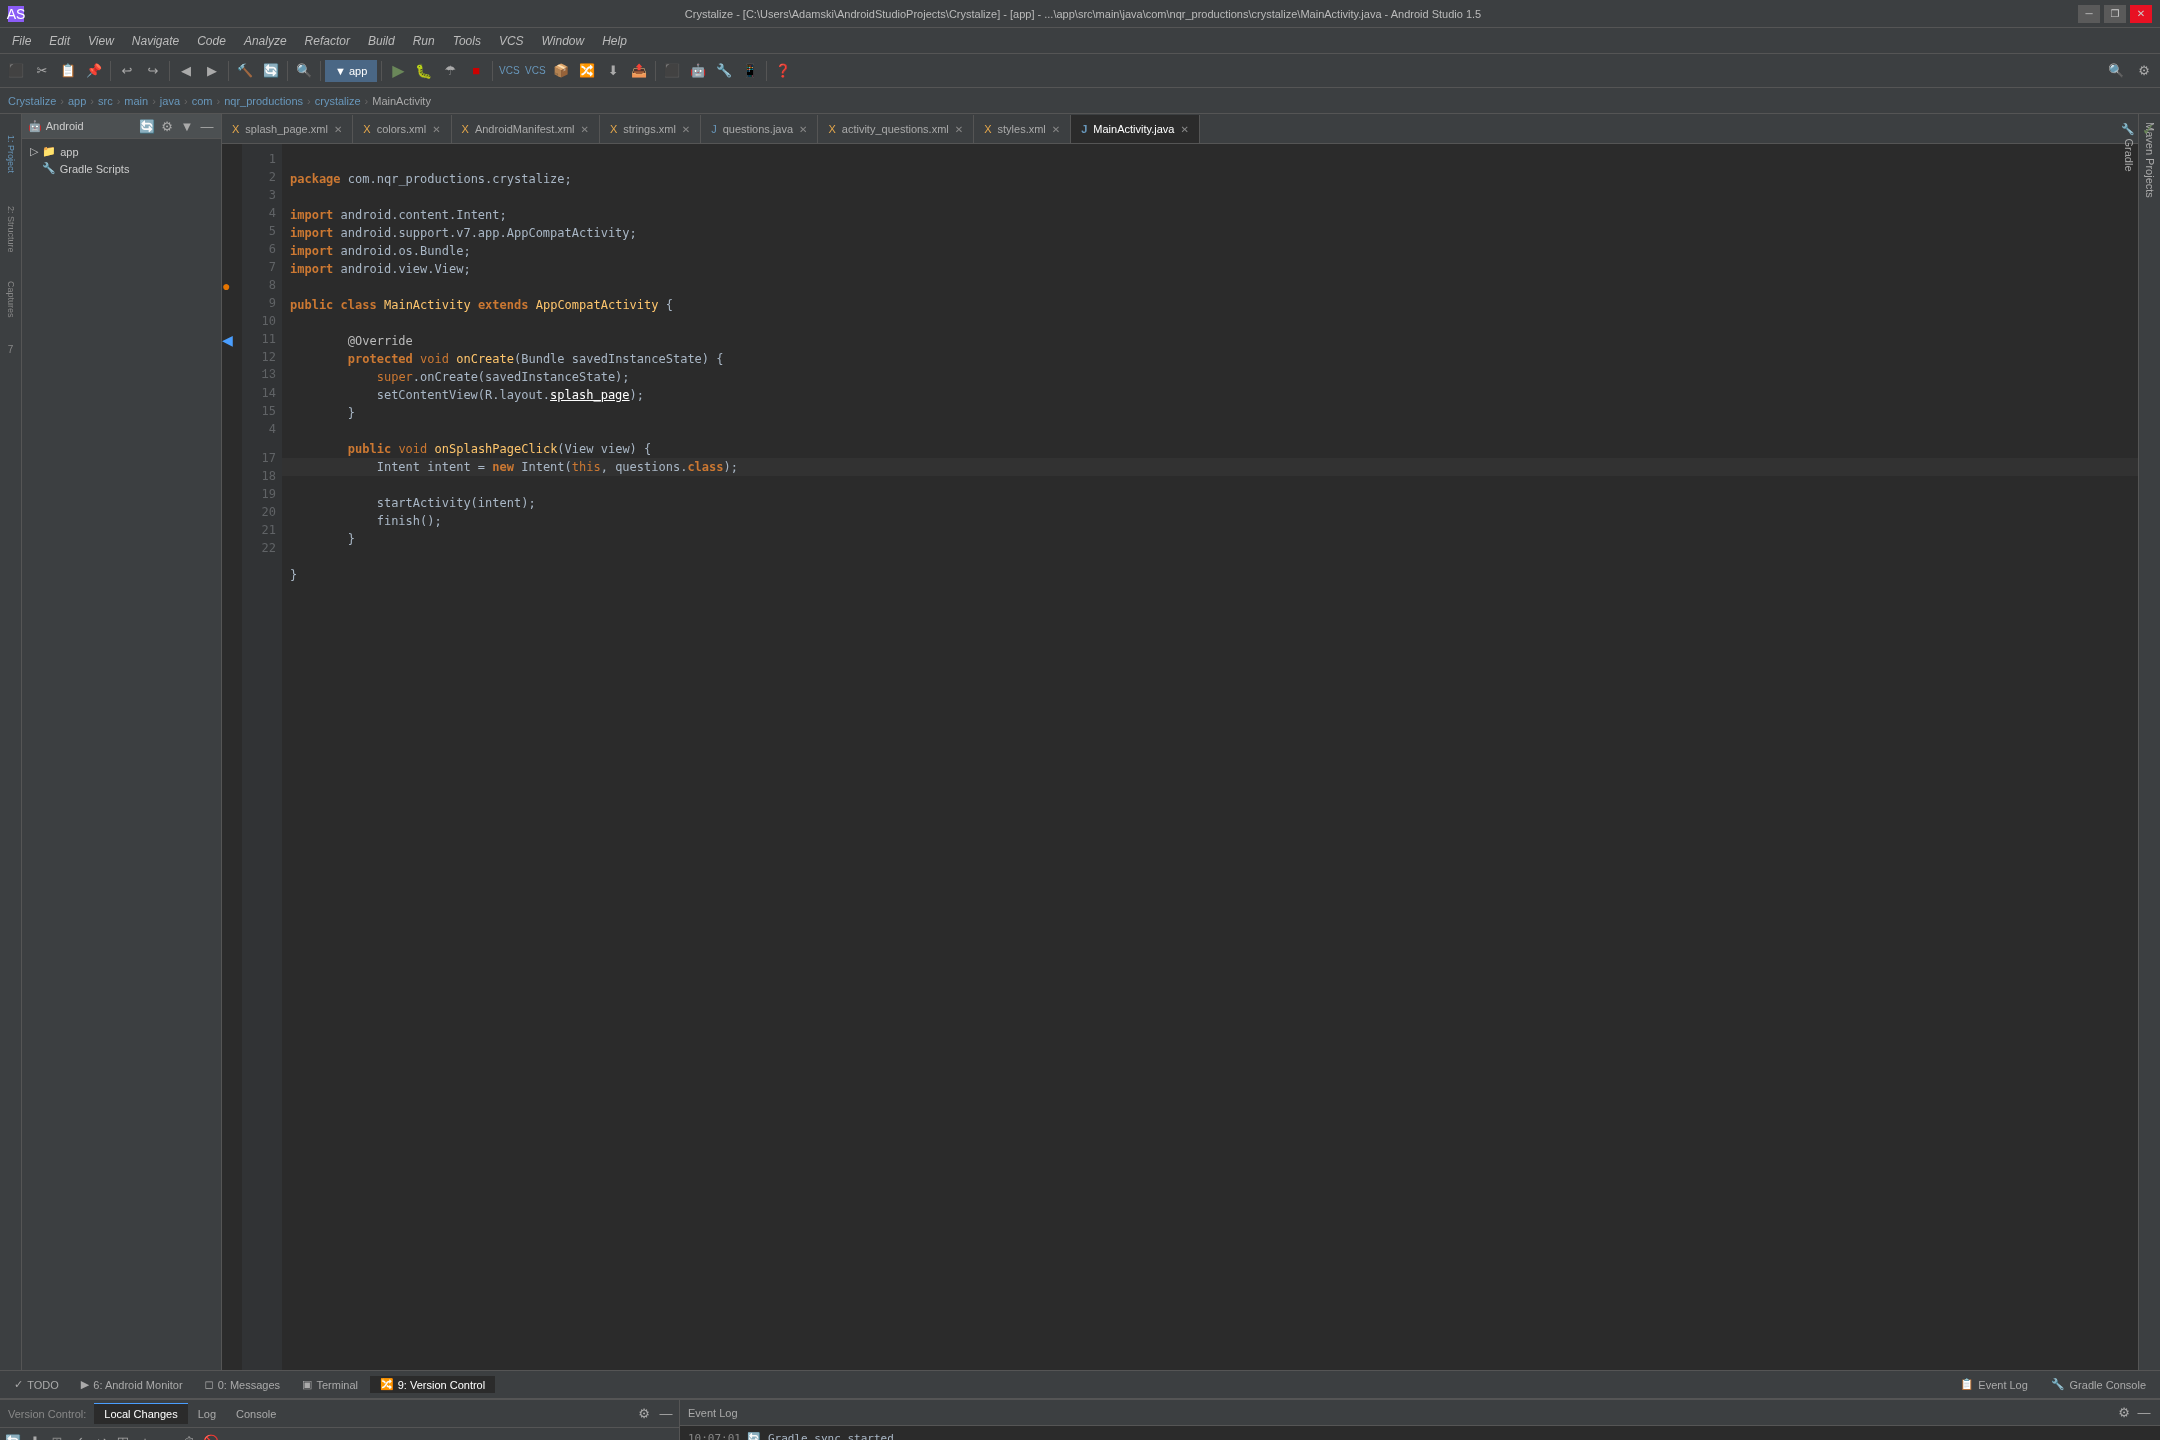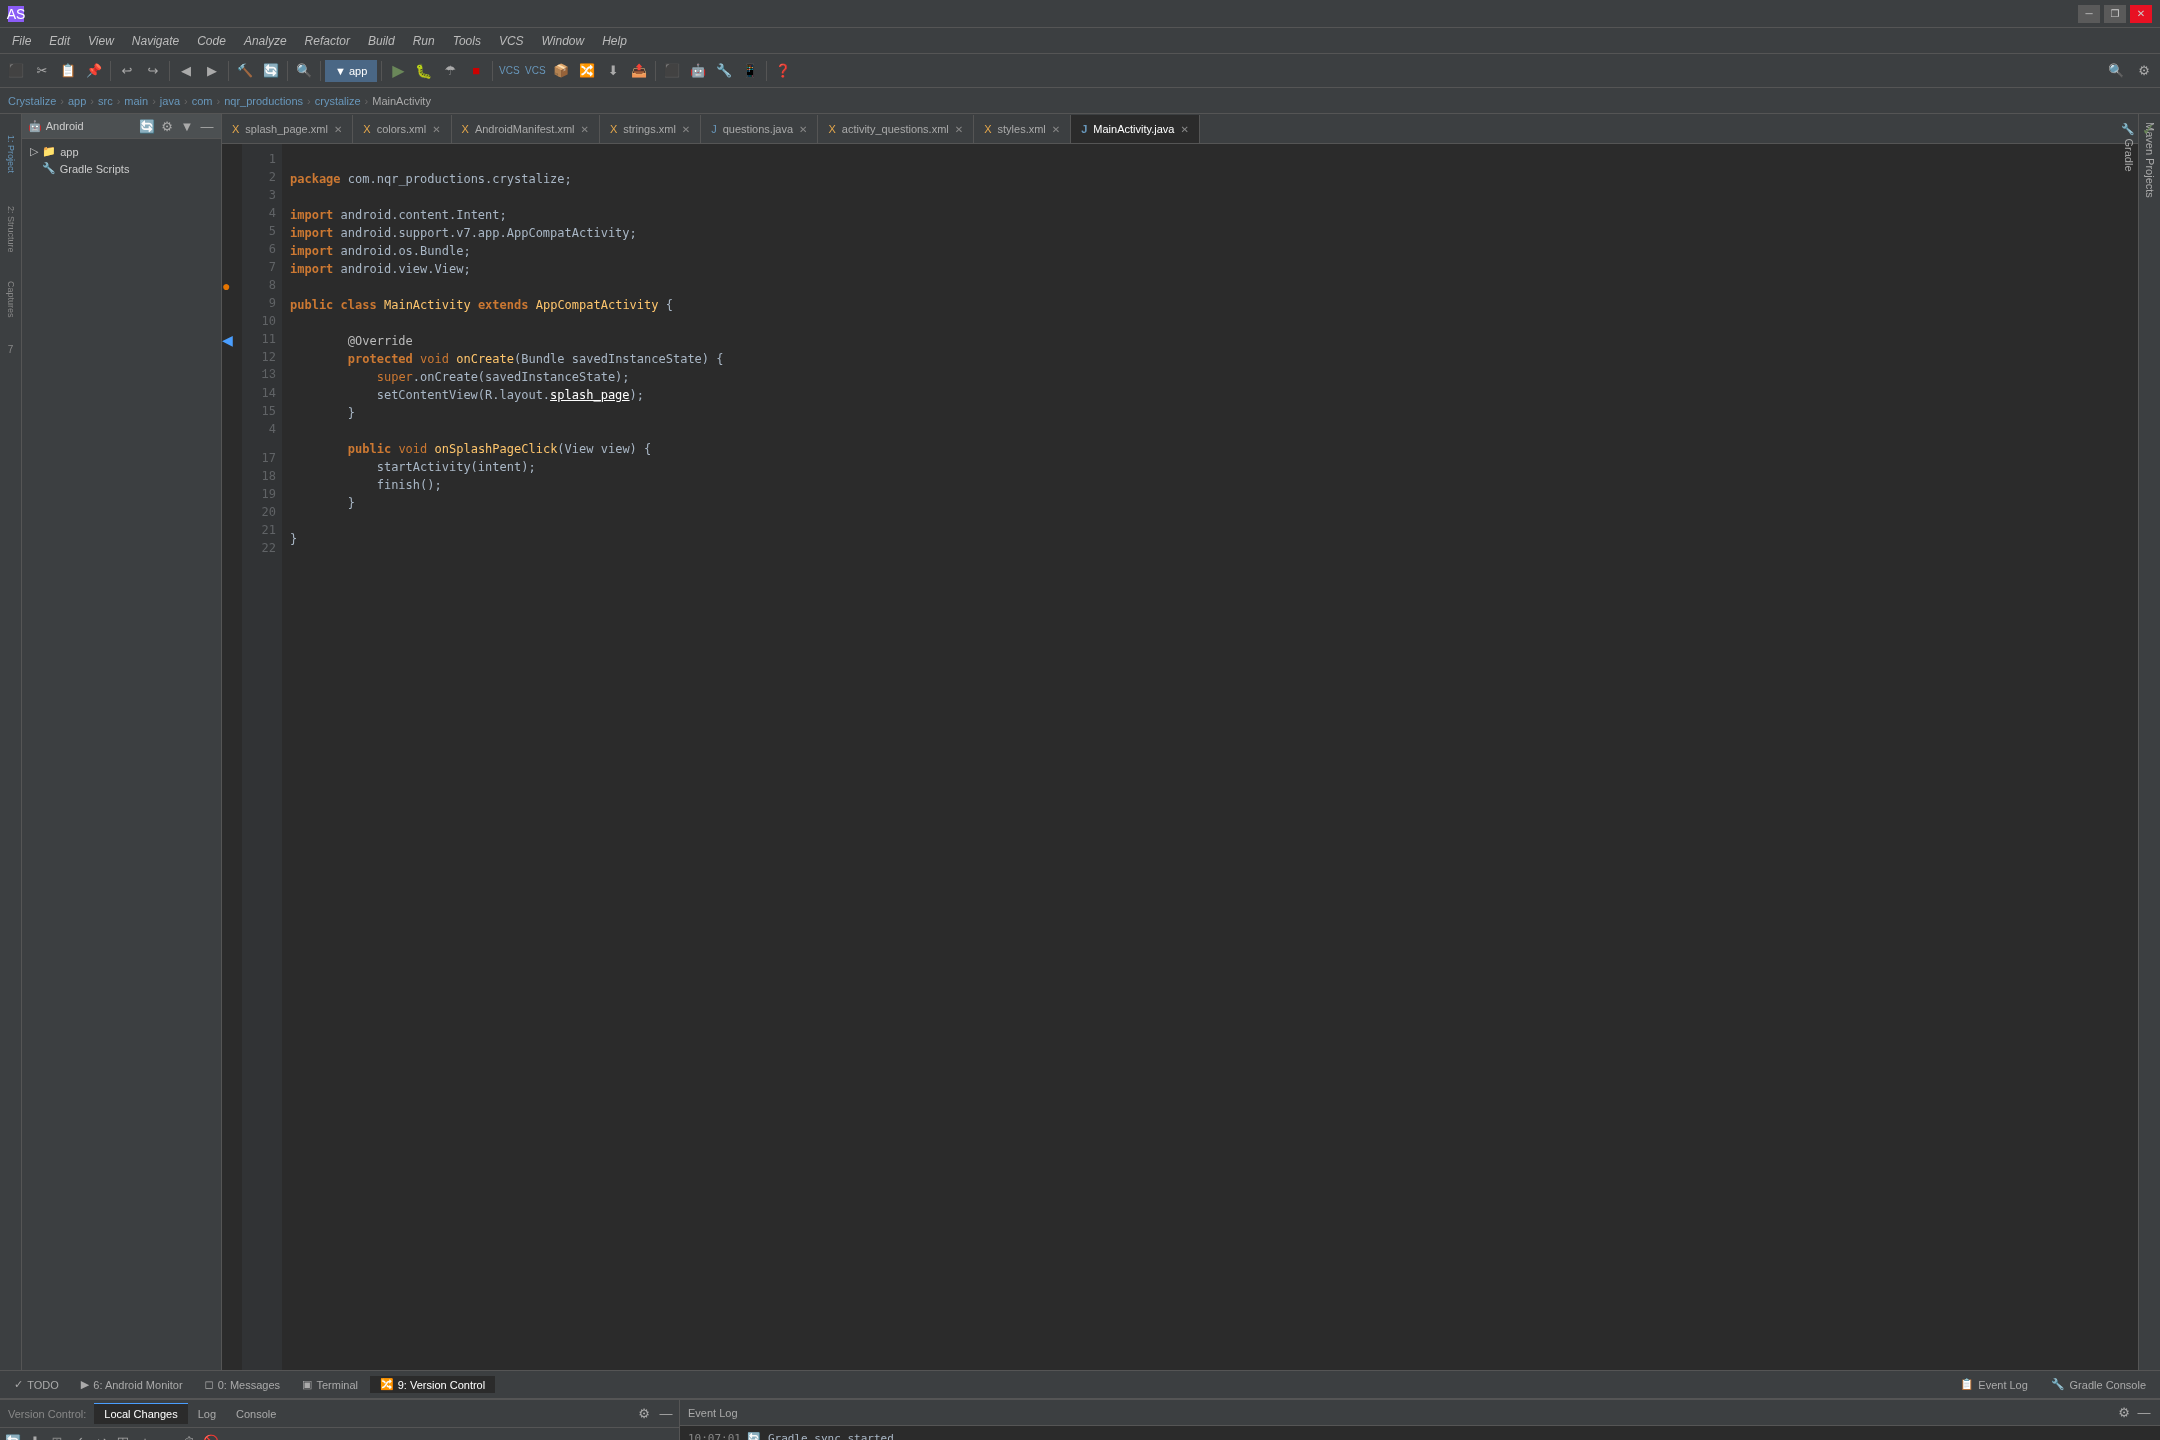--- a/index.html
+++ b/index.html
@@ -97,20 +97,21 @@
     #maven-side { width: 22px; background: #3c3f41; border-left: 1px solid #555; writing-mode: vertical-rl; font-size: 11px; color: #aaa; display: flex; flex-direction: column; }
     .maven-label { padding: 8px 4px; cursor: pointer; color: #aaa; }
   </style>
 </head>
 <body>
 
 <div id="title-bar">
   <div style="width:80px; display:flex; gap:4px;">
     <div style="width:16px;height:16px;background:#8b5cf6;border-radius:0;display:flex;align-items:center;justify-content:center;font-size:14px;color:#fff;">AS</div>
   </div>
+  <div class="title">Crystalize - [C:\Users\Adamski\AndroidStudioProjects\Crystalize] - [app] - ...\app\src\main\java\com\nqr_productions\crystalize\MainActivity.java - Android Studio 1.5</div>
   <div class="win-controls">
     <button class="win-btn">─</button>
     <button class="win-btn">❐</button>
     <button class="win-btn close">✕</button>
   </div>
 </div>
 
 <div id="menu-bar">
   <div class="menu-item">File</div>
   <div class="menu-item">Edit</div>
@@ -320,20 +321,21 @@
 <span></span>
 <span><span class="kw">public</span> <span class="kw">class</span> <span class="cls">MainActivity</span> <span class="kw">extends</span> <span class="cls">AppCompatActivity</span> {</span>
 <span></span>
 <span>        <span class="ann">@Override</span></span>
 <span>        <span class="kw">protected</span> <span class="kw2">void</span> <span class="method">onCreate</span>(Bundle savedInstanceState) {</span>
 <span>            <span class="kw2">super</span>.onCreate(savedInstanceState);</span>
 <span>            setContentView(R.layout.<span style="text-decoration:underline;color:#ffffff;">splash_page</span>);</span>
 <span>        }</span>
 <span></span>
 <span>        <span class="kw">public</span> <span class="kw2">void</span> <span class="method">onSplashPageClick</span>(View view) {</span>
+<span class="highlight-line">            Intent intent = <span class="kw">new</span> Intent(<span class="kw2">this</span>, questions.<span class="kw">class</span>);</span>
 <span>            startActivity(intent);</span>
 <span>            finish();</span>
 <span>        }</span>
 <span></span>
 <span>}</span>
       </div>
     </div>
   </div>
 
   <div id="maven-side">

